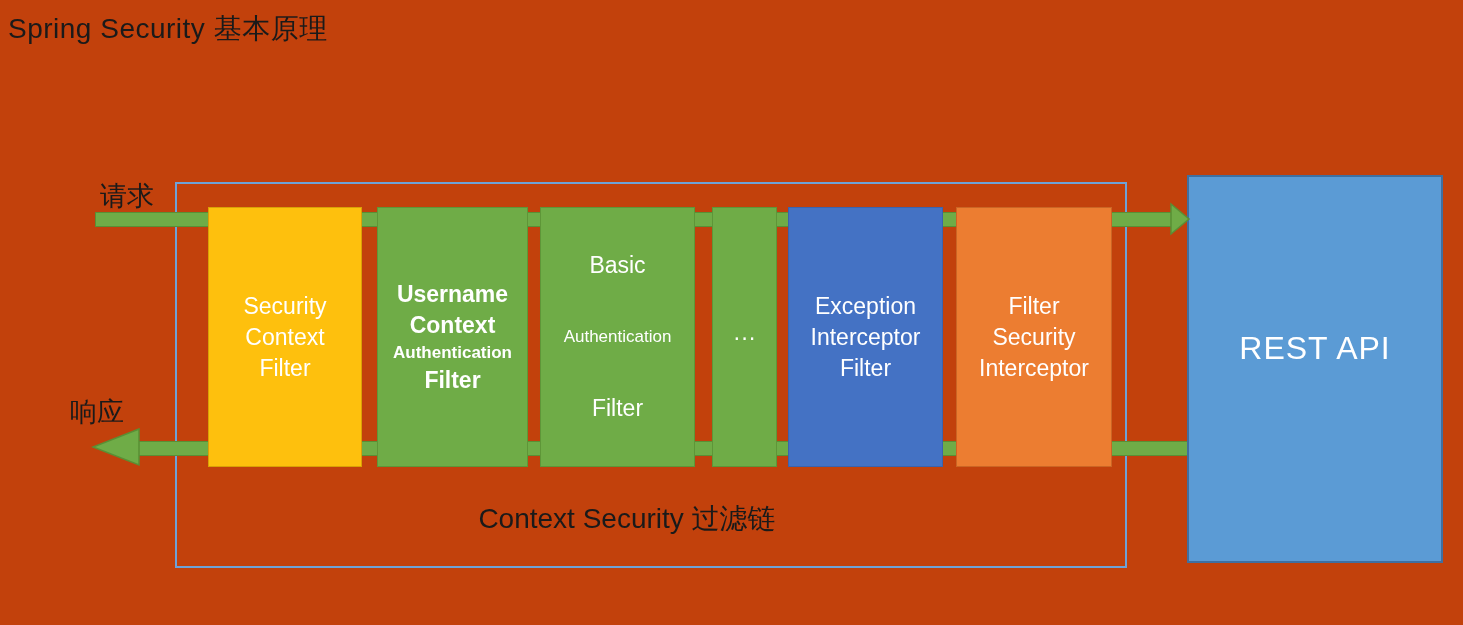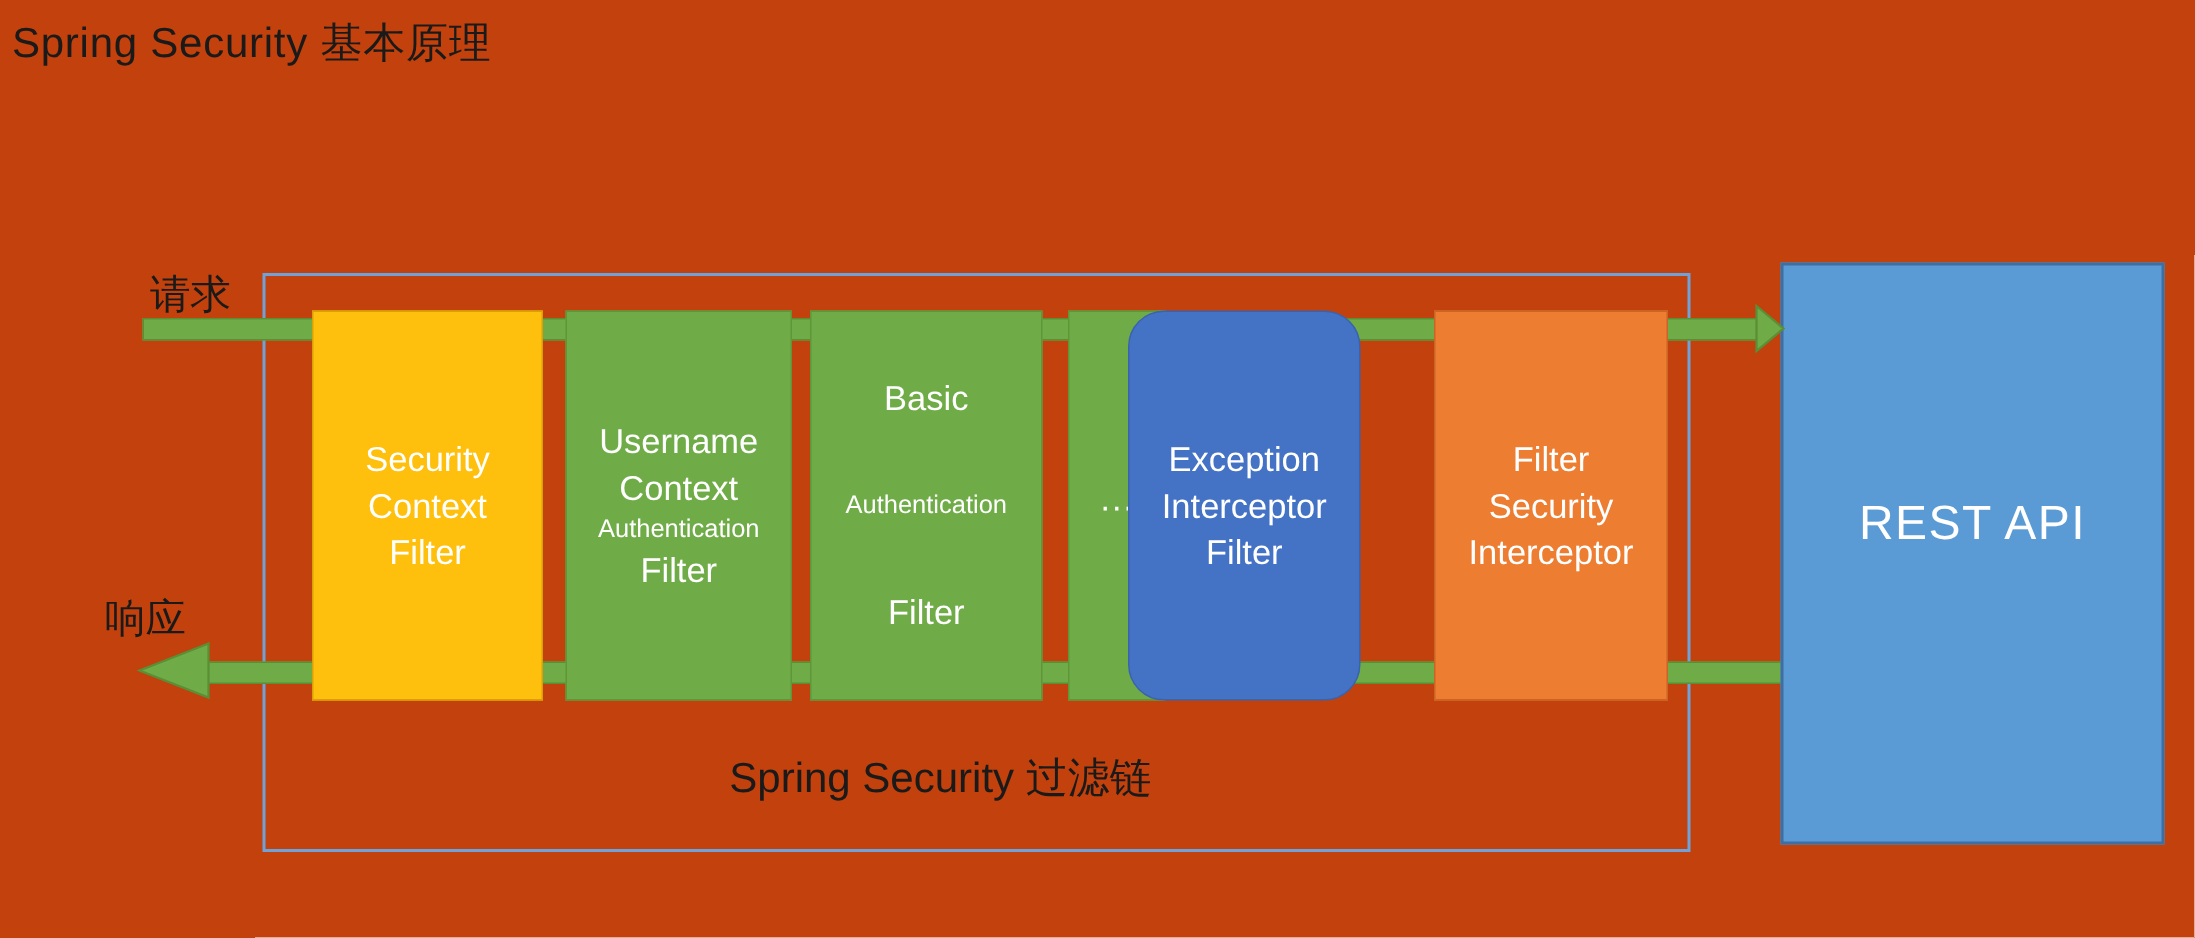--- a/index.html
+++ b/index.html
@@ -61,24 +61,24 @@
     border: 1px solid rgba(0,0,0,0.18);
     display: flex;
     flex-direction: column;
     justify-content: center;
     align-items: center;
     text-align: center;
     color: #ffffff;
     z-index: 2;
   }
   .f0 { left: 208px; width: 154px; }
-  .f1 { left: 377px; width: 151px; }
+  .f1 { left: 377px; width: 151px; font-weight: bold; }
   .f2 { left: 540px; width: 155px; gap: 44px; }
   .f3 { left: 712px; width: 65px;  }
-  .f4 { left: 752px; width: 155px; border-radius: 24px; }
+  .f4 { left: 788px; width: 155px; }
   .f5 { left: 956px; width: 156px; }
   .filter-box .line { font-size: 23px; line-height: 31px; white-space: nowrap; }
   .filter-box .line.small { font-size: 17px; line-height: 24px; }
   .rest-api-box {
     position: absolute;
     left: 1187px;
     top: 175px;
     width: 256px;
     height: 388px;
     box-sizing: border-box;
@@ -169,16 +169,16 @@
         <div class="line">Filter</div>
         <div class="line">Security</div>
         <div class="line">Interceptor</div>
       </div>
     </div>
 
   <div class="rest-api-box">
     <span>REST API</span>
   </div>
 
-  <div class="chain-label">Spring Security 过滤链</div>
+  <div class="chain-label">Context Security 过滤链</div>
 
 
 </div>
 
 </body></html>

